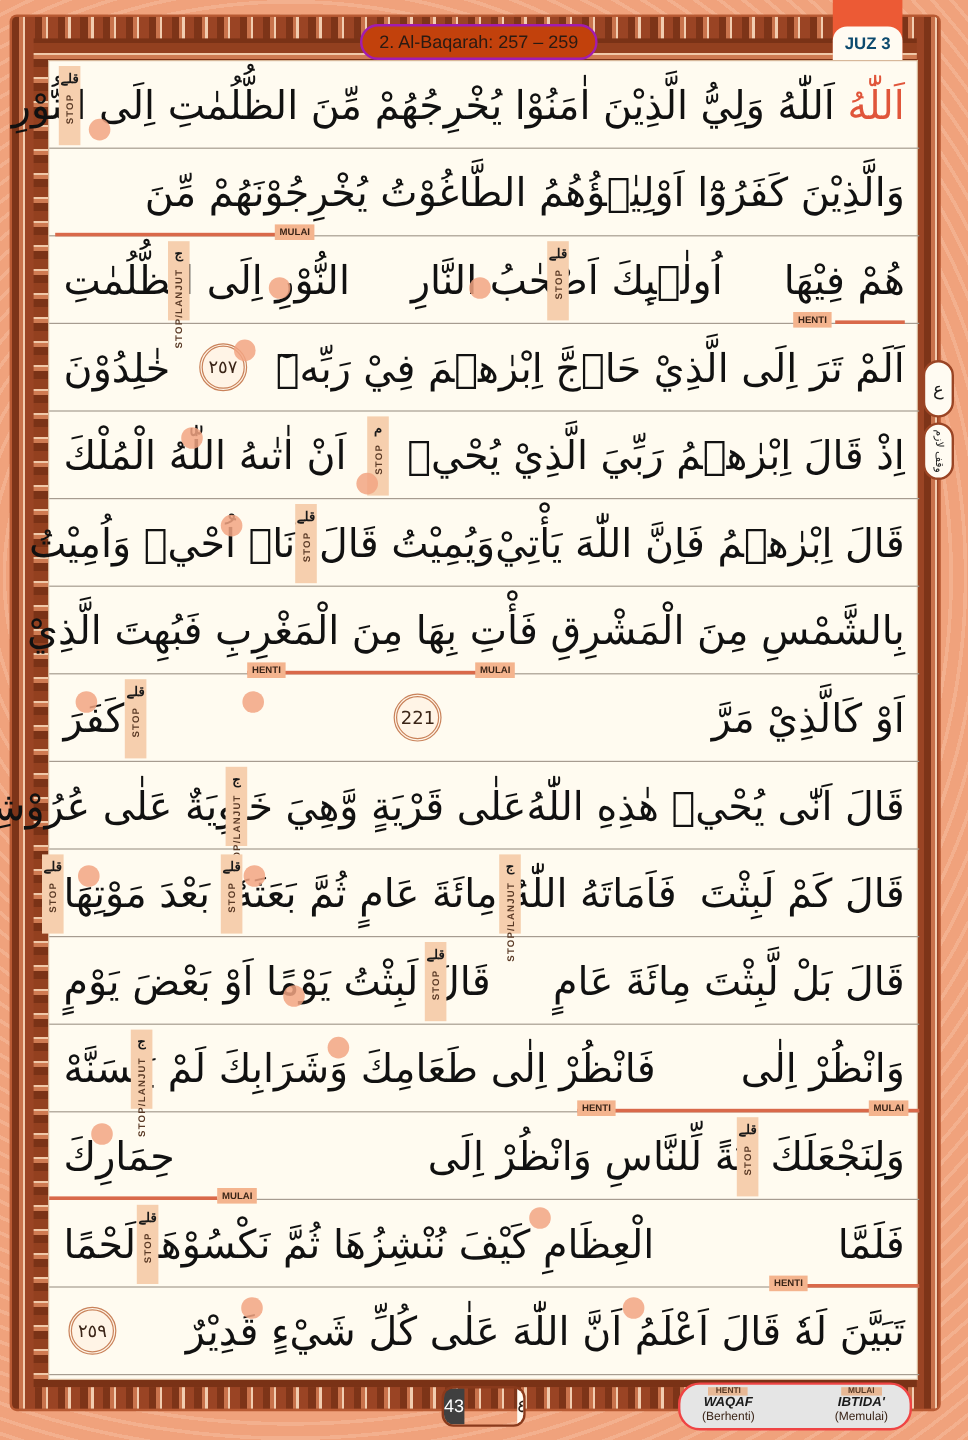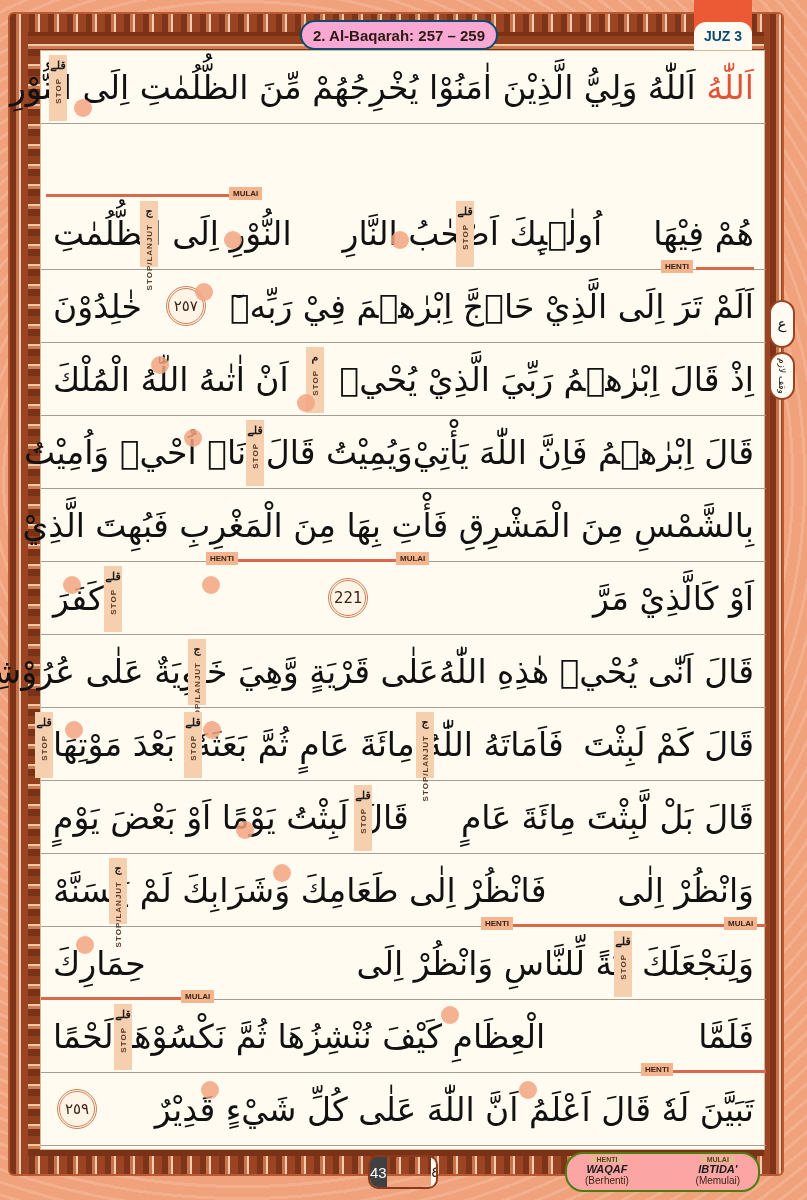--- a/index.html
+++ b/index.html
@@ -27,23 +27,23 @@
     background: repeating-linear-gradient(0deg, #7a3216 0 7px, #cf7b52 7px 10px, #f0c9a9 10px 12px, #93401f 12px 20px);
   }
   .panel {
     position: absolute; left: 40px; top: 50px; width: 725px; height: 1100px;
     background: #fffbf0;
     border: 1px solid #d7b89a;
   }
   
   .header-surah {
     position: absolute; left: 300px; top: 20px; width: 198px; height: 30px;
-    background: #f9a8d4; border: 2px solid #0c4a6e; border-radius: 16px;
+    background: #c2410c; border: 2px solid #a21caf; border-radius: 16px;
     display: flex; align-items: center; justify-content: center;
-    font-family: "Liberation Sans", sans-serif; font-weight: bold; font-size: 15px; color: #2a1a12;
+    font-family: "Liberation Sans", sans-serif; font-weight: normal; font-size: 15px; color: #2a1a12;
   }
   .juz-badge {
     position: absolute; left: 694px; top: 0; width: 58px; height: 50px;
     background: #ec5a35;
   }
   .juz-label {
     position: absolute; left: 694px; top: 22px; width: 58px; height: 28px;
     background: #fffbf2; border-radius: 12px 12px 0 0;
     display: flex; align-items: center; justify-content: center;
     font-family: "Liberation Sans", sans-serif; font-weight: bold; font-size: 14px; color: #0c4a6e;
@@ -97,21 +97,21 @@
   .medallion.small { font-size: 9px; writing-mode: vertical-rl; }
   
   .page-num {
     position: absolute; left: 368px; top: 1155px; width: 70px; height: 34px;
     border: 2px solid #8a3a1c; border-radius: 10px; overflow: hidden; display: flex;
   }
   .page-num .latin { flex: 1; background: #404040; color: #fff; font-family: "Liberation Sans", sans-serif; font-size: 15px; display: flex; align-items: center; justify-content: center; }
   .page-num .arabic { flex: 1; background: #fffbf2; color: #2a1a12; font-size: 15px; display: flex; align-items: center; justify-content: center; margin-left: 44px; }
   .legend {
     position: absolute; left: 565px; top: 1152px; width: 195px; height: 40px;
-    background: #fca5a5; border: 2px solid #4d7c0f; border-radius: 18px;
+    background: #e5e5e5; border: 2px solid #ef4444; border-radius: 18px;
     display: flex; justify-content: space-between; padding: 2px 18px 0 18px;
     font-family: "Liberation Sans", sans-serif;
   }
   .legend-col { display: flex; flex-direction: column; align-items: center; }
   .legend-tag { font-size: 7px; font-weight: bold; background: #e8b895; color: #5a3a26; padding: 0 6px; }
   .legend-term { font-size: 11px; font-weight: bold; font-style: italic; color: #1a1a1a; line-height: 12px; }
   .legend-sub { font-size: 10px; color: #3a2417; line-height: 11px; }
 </style>
 </head>
 <body>
@@ -123,20 +123,23 @@
 <div class="juz-badge"></div>
 <div class="juz-label">JUZ 3</div>
 <div class="header-surah">2. Al-Baqarah: 257 – 259</div>
 
 <div class="panel">
 
   <div class="line" style="top:0">
     <span class="seg"><span class="allah">اَللّٰهُ</span> <span>اَللّٰهُ وَلِيُّ الَّذِيْنَ اٰمَنُوْا يُخْرِجُهُمْ مِّنَ الظُّلُمٰتِ اِلَى النُّوْرِ</span></span>
   </div>
 
+  <div class="line" style="top:73px">
+    <span class="seg">وَالَّذِيْنَ كَفَرُوْٓا اَوْلِيٰۤؤُهُمُ الطَّاغُوْتُ يُخْرِجُوْنَهُمْ مِّنَ</span>
+  </div>
 
   <div class="line" style="top:146px">
     <span class="seg">هُمْ فِيْهَا</span>
     <span class="seg">اُولٰۤىِٕكَ اَصْحٰبُ النَّارِ</span>
     <span class="seg">النُّوْرِ اِلَى الظُّلُمٰتِ</span>
   </div>
 
   <div class="line" style="top:219px">
     <span class="seg">اَلَمْ تَرَ اِلَى الَّذِيْ حَاۤجَّ اِبْرٰهٖمَ فِيْ رَبِّهٖٓ</span>
     <span class="ayah-marker">٢٥٧</span>

